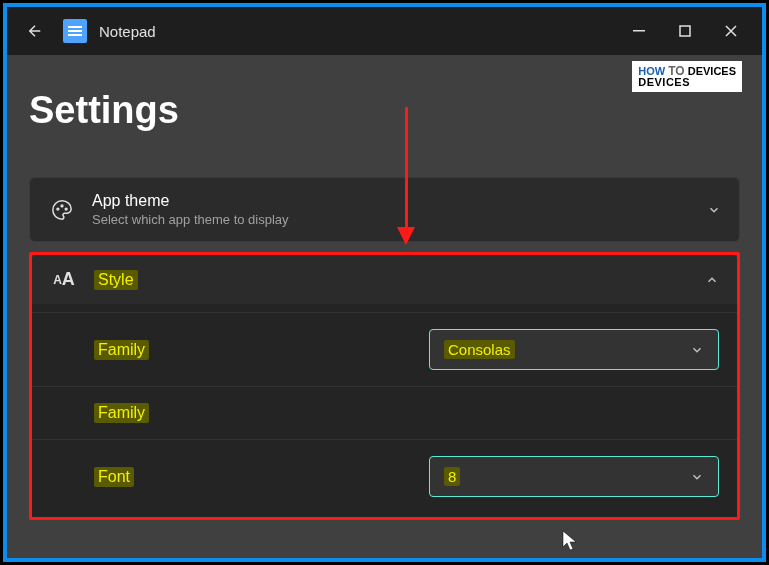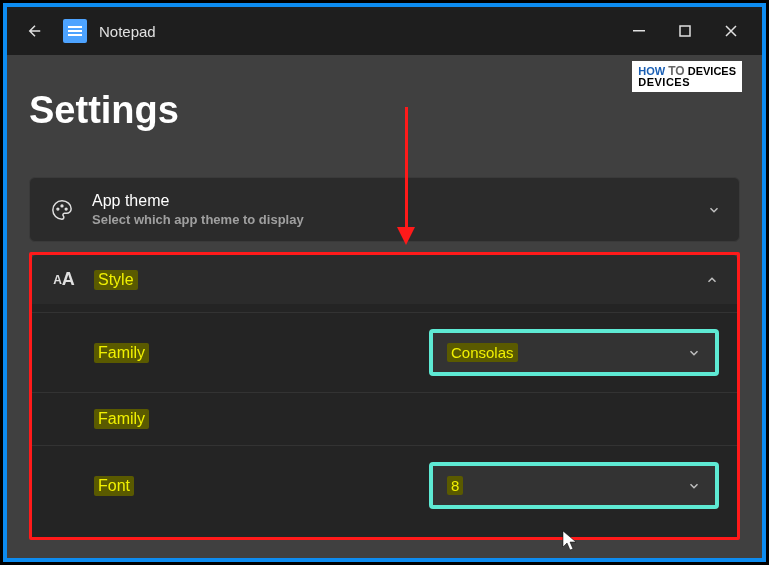--- a/index.html
+++ b/index.html
@@ -118,21 +118,20 @@
       margin-right: 16px;
     }
     .setting-row .row-text .row-title {
       font-size: 16px;
       color: #fff;
     }
     .setting-row .row-text .row-subtitle {
       font-size: 13px;
       color: #a0a0a0;
       margin-top: 2px;
-      font-weight: bold;
     }
     .chev {
       margin-left: auto;
       color: #c0c0c0;
     }
     .highlight-box {
       border: 3px solid #ff1a1a;
       border-radius: 2px;
       padding: 0;
       margin-top: 6px;
@@ -157,36 +156,36 @@
     .hl-label {
       background: #5a5a00;
       color: #f1f100;
       font-size: 16px;
       padding: 1px 4px;
       border-radius: 2px;
       display: inline-block;
     }
     .sub-rows {
       background: #242424;
-      padding: 8px 0 12px 0;
+      padding: 8px 0 4px 0;
     }
     .sub-row {
       display: flex;
       align-items: center;
       padding: 16px 18px 16px 62px;
       border-top: 1px solid #333;
     }
     .sub-row .sub-label {
       flex: 0 0 auto;
     }
     .dropdown {
       margin-left: auto;
       width: 290px;
       background: #333333;
-      border: 4px solid #5eead4;
+      border: 1px solid #5eead4;
       border-radius: 4px;
       padding: 10px 14px;
       display: flex;
       align-items: center;
       cursor: pointer;
     }
     .dropdown .dd-value {
       background: #5a5a00;
       color: #f1f100;
       padding: 1px 4px;

